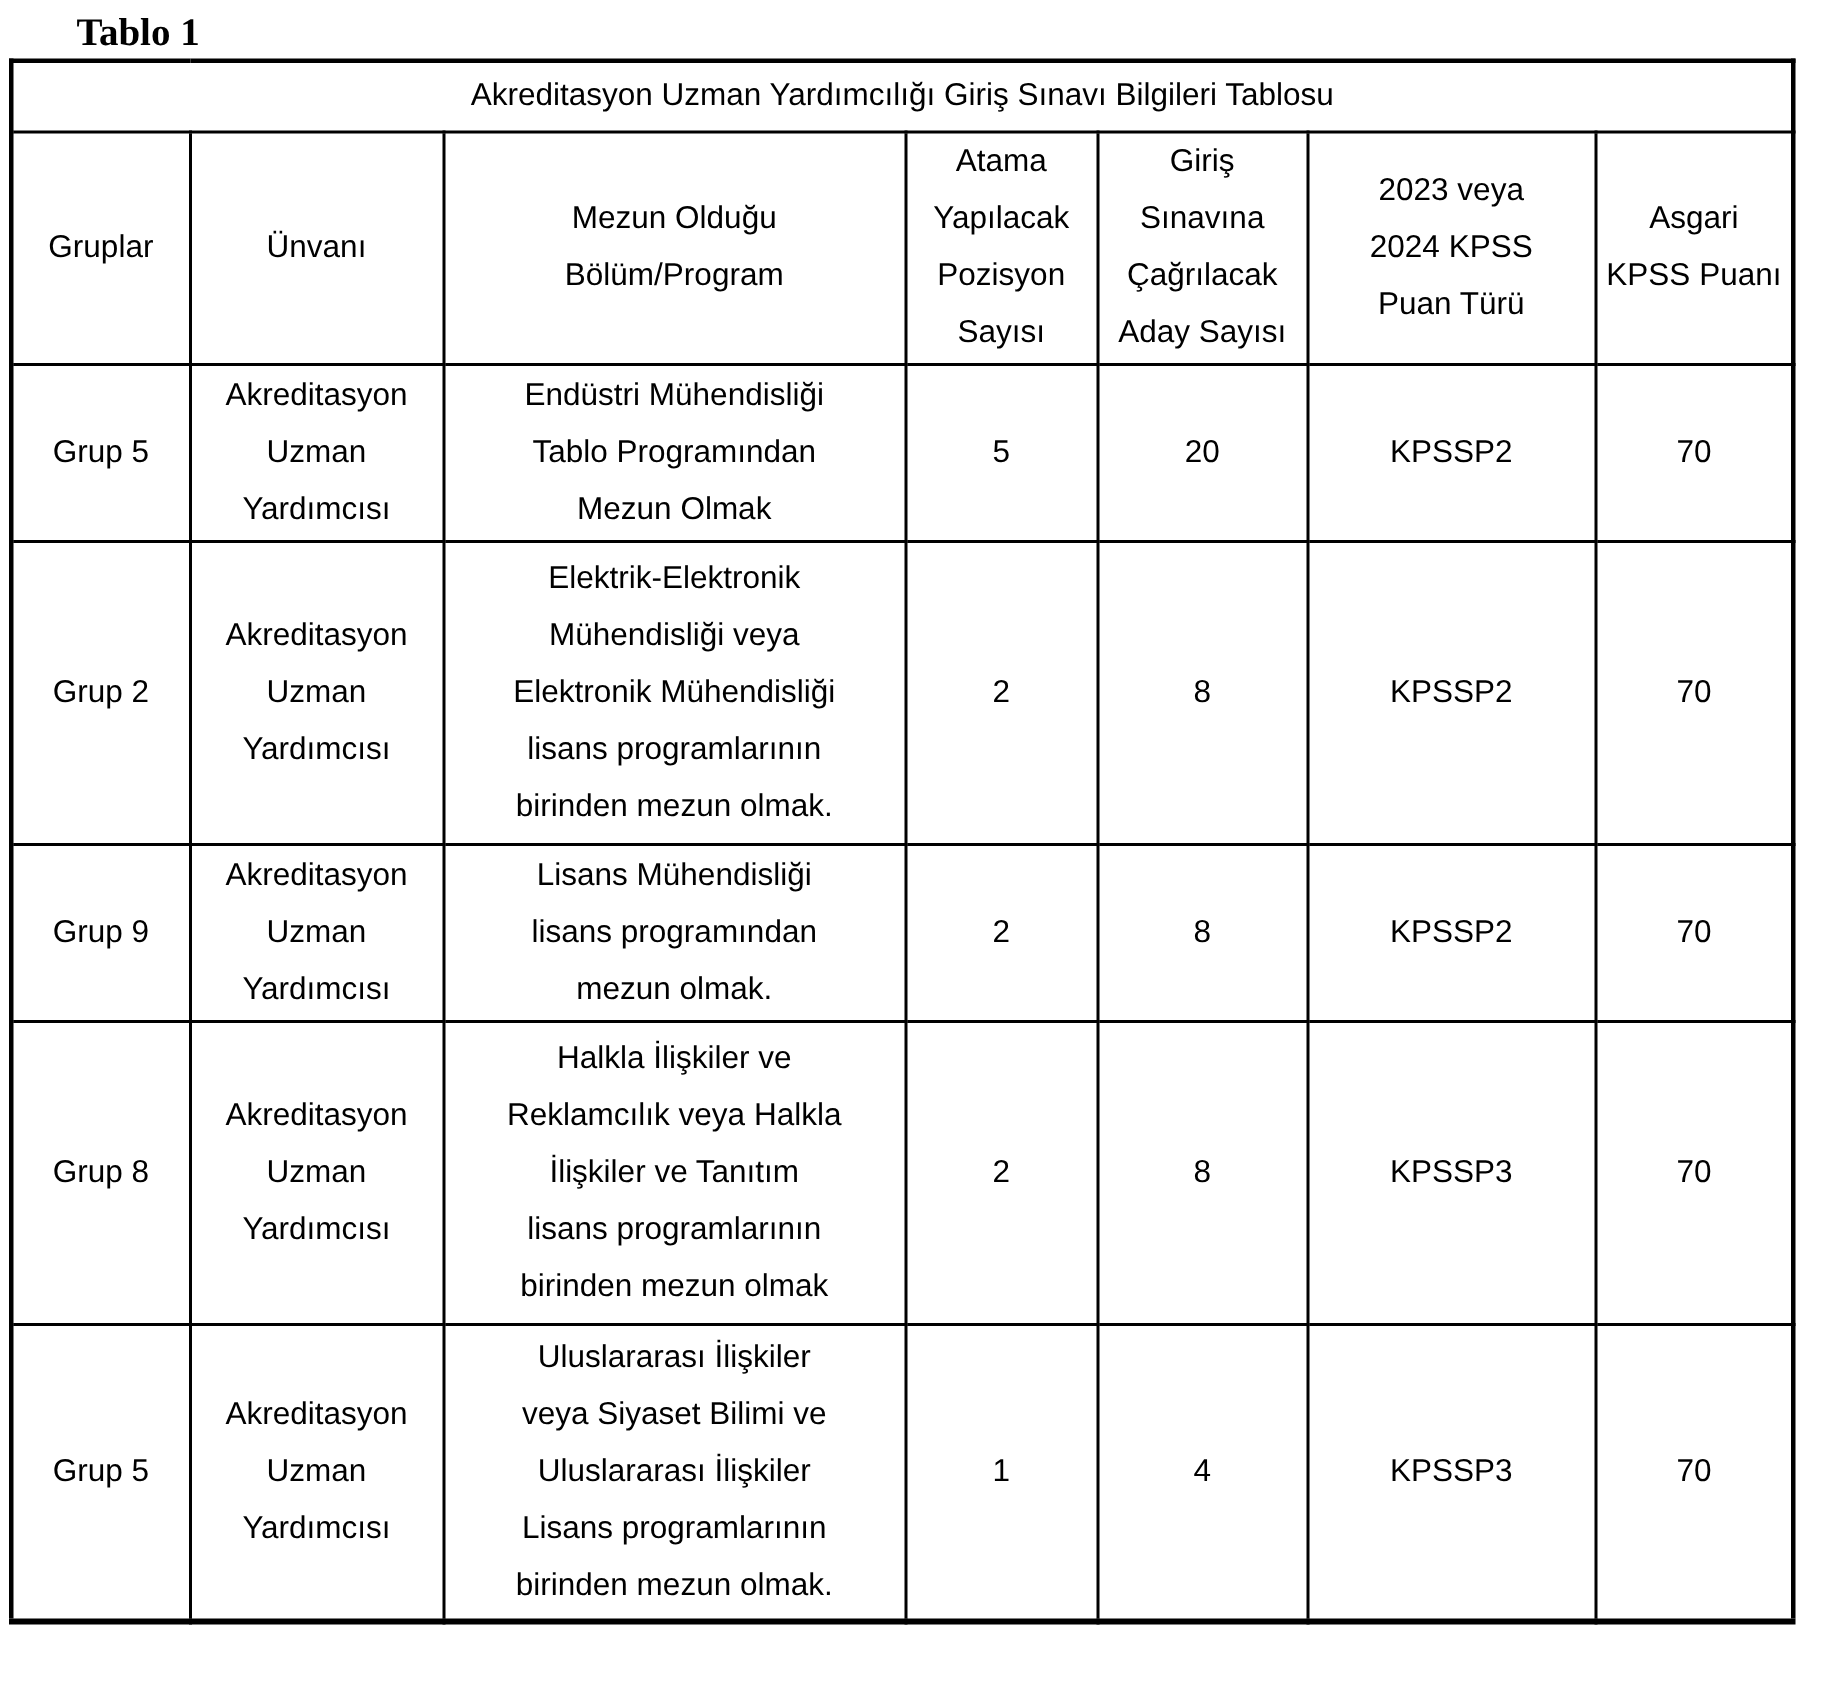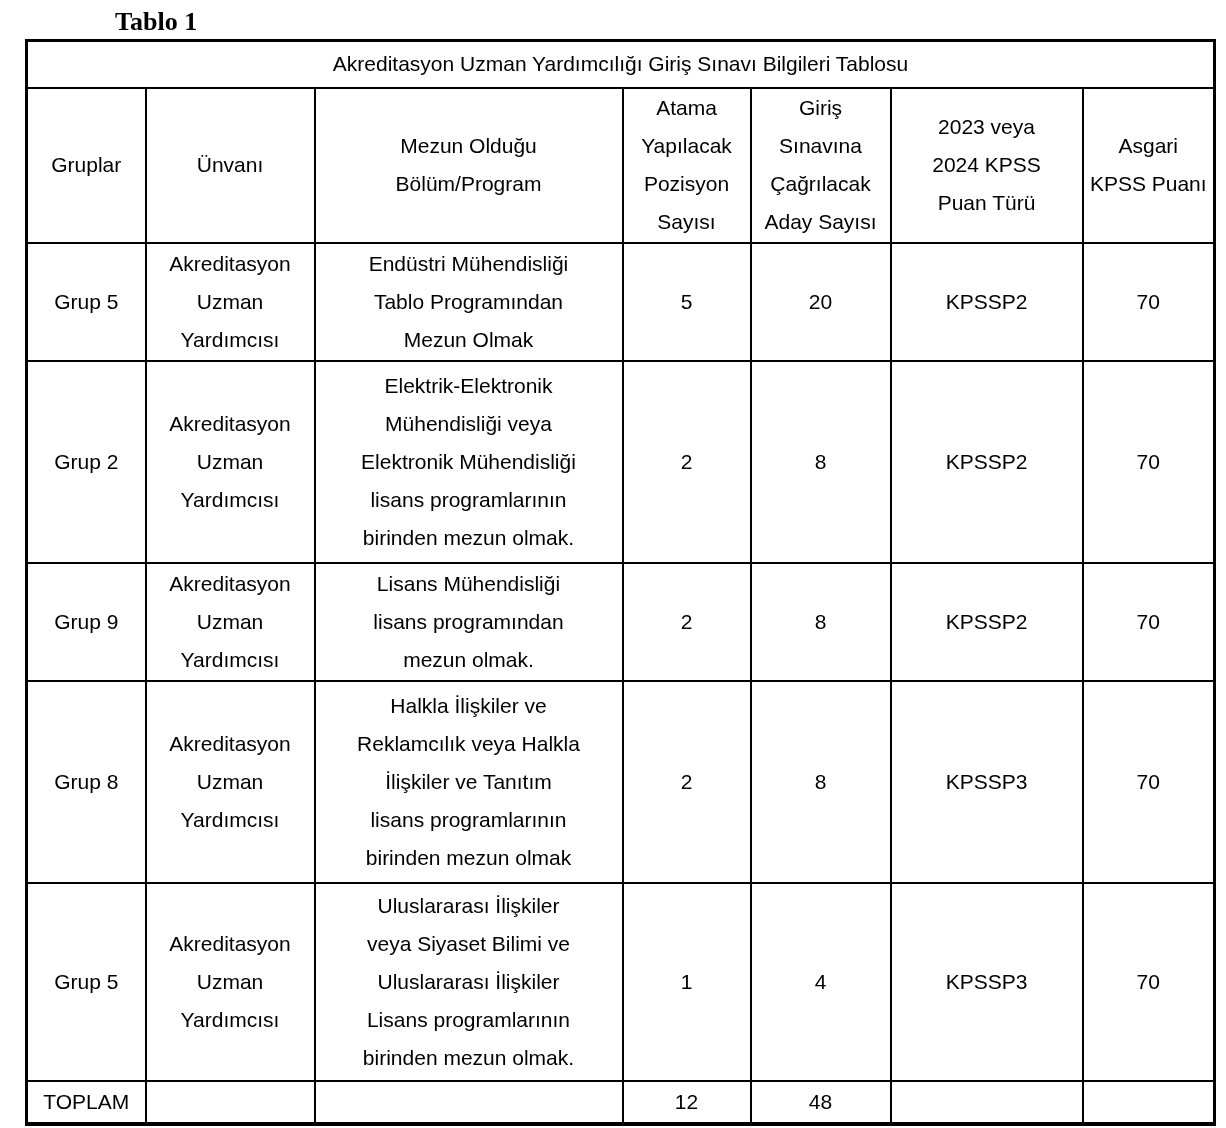--- a/index.html
+++ b/index.html
@@ -8,31 +8,31 @@
     background: #ffffff;
     color: #000000;
     font-family: "Liberation Sans", sans-serif;
   }
   body {
     width: 1226px;
     height: 1128px;
     overflow: hidden;
   }
   .doc-heading {
-    margin: 9px 0 0 115px;
+    margin: 9px 0 0 51px;
     font-family: "Liberation Serif", serif;
     font-size: 26px;
     font-weight: bold;
     line-height: 26px;
   }
   table.info-table {
     border-collapse: collapse;
     table-layout: fixed;
     width: 1188px;
-    margin: 4px 0 0 25px;
+    margin: 4px 0 0 6px;
     border: 3px solid #000;
     border-bottom-width: 4px;
   }
   table.info-table td {
     border: 2px solid #000;
     text-align: center;
     vertical-align: middle;
     font-size: 21px;
     line-height: 38px;
     white-space: pre-line;
@@ -152,23 +152,14 @@
 veya Siyaset Bilimi ve
 Uluslararası İlişkiler
 Lisans programlarının
 birinden mezun olmak.</td>
     <td>1</td>
     <td>4</td>
     <td>KPSSP3</td>
     <td>70</td>
   </tr>
 
-  <tr class="r-total">
-    <td>TOPLAM</td>
-    <td></td>
-    <td></td>
-    <td>12</td>
-    <td>48</td>
-    <td></td>
-    <td></td>
-  </tr>
 </tbody>
   </table>
 
 </body></html>

